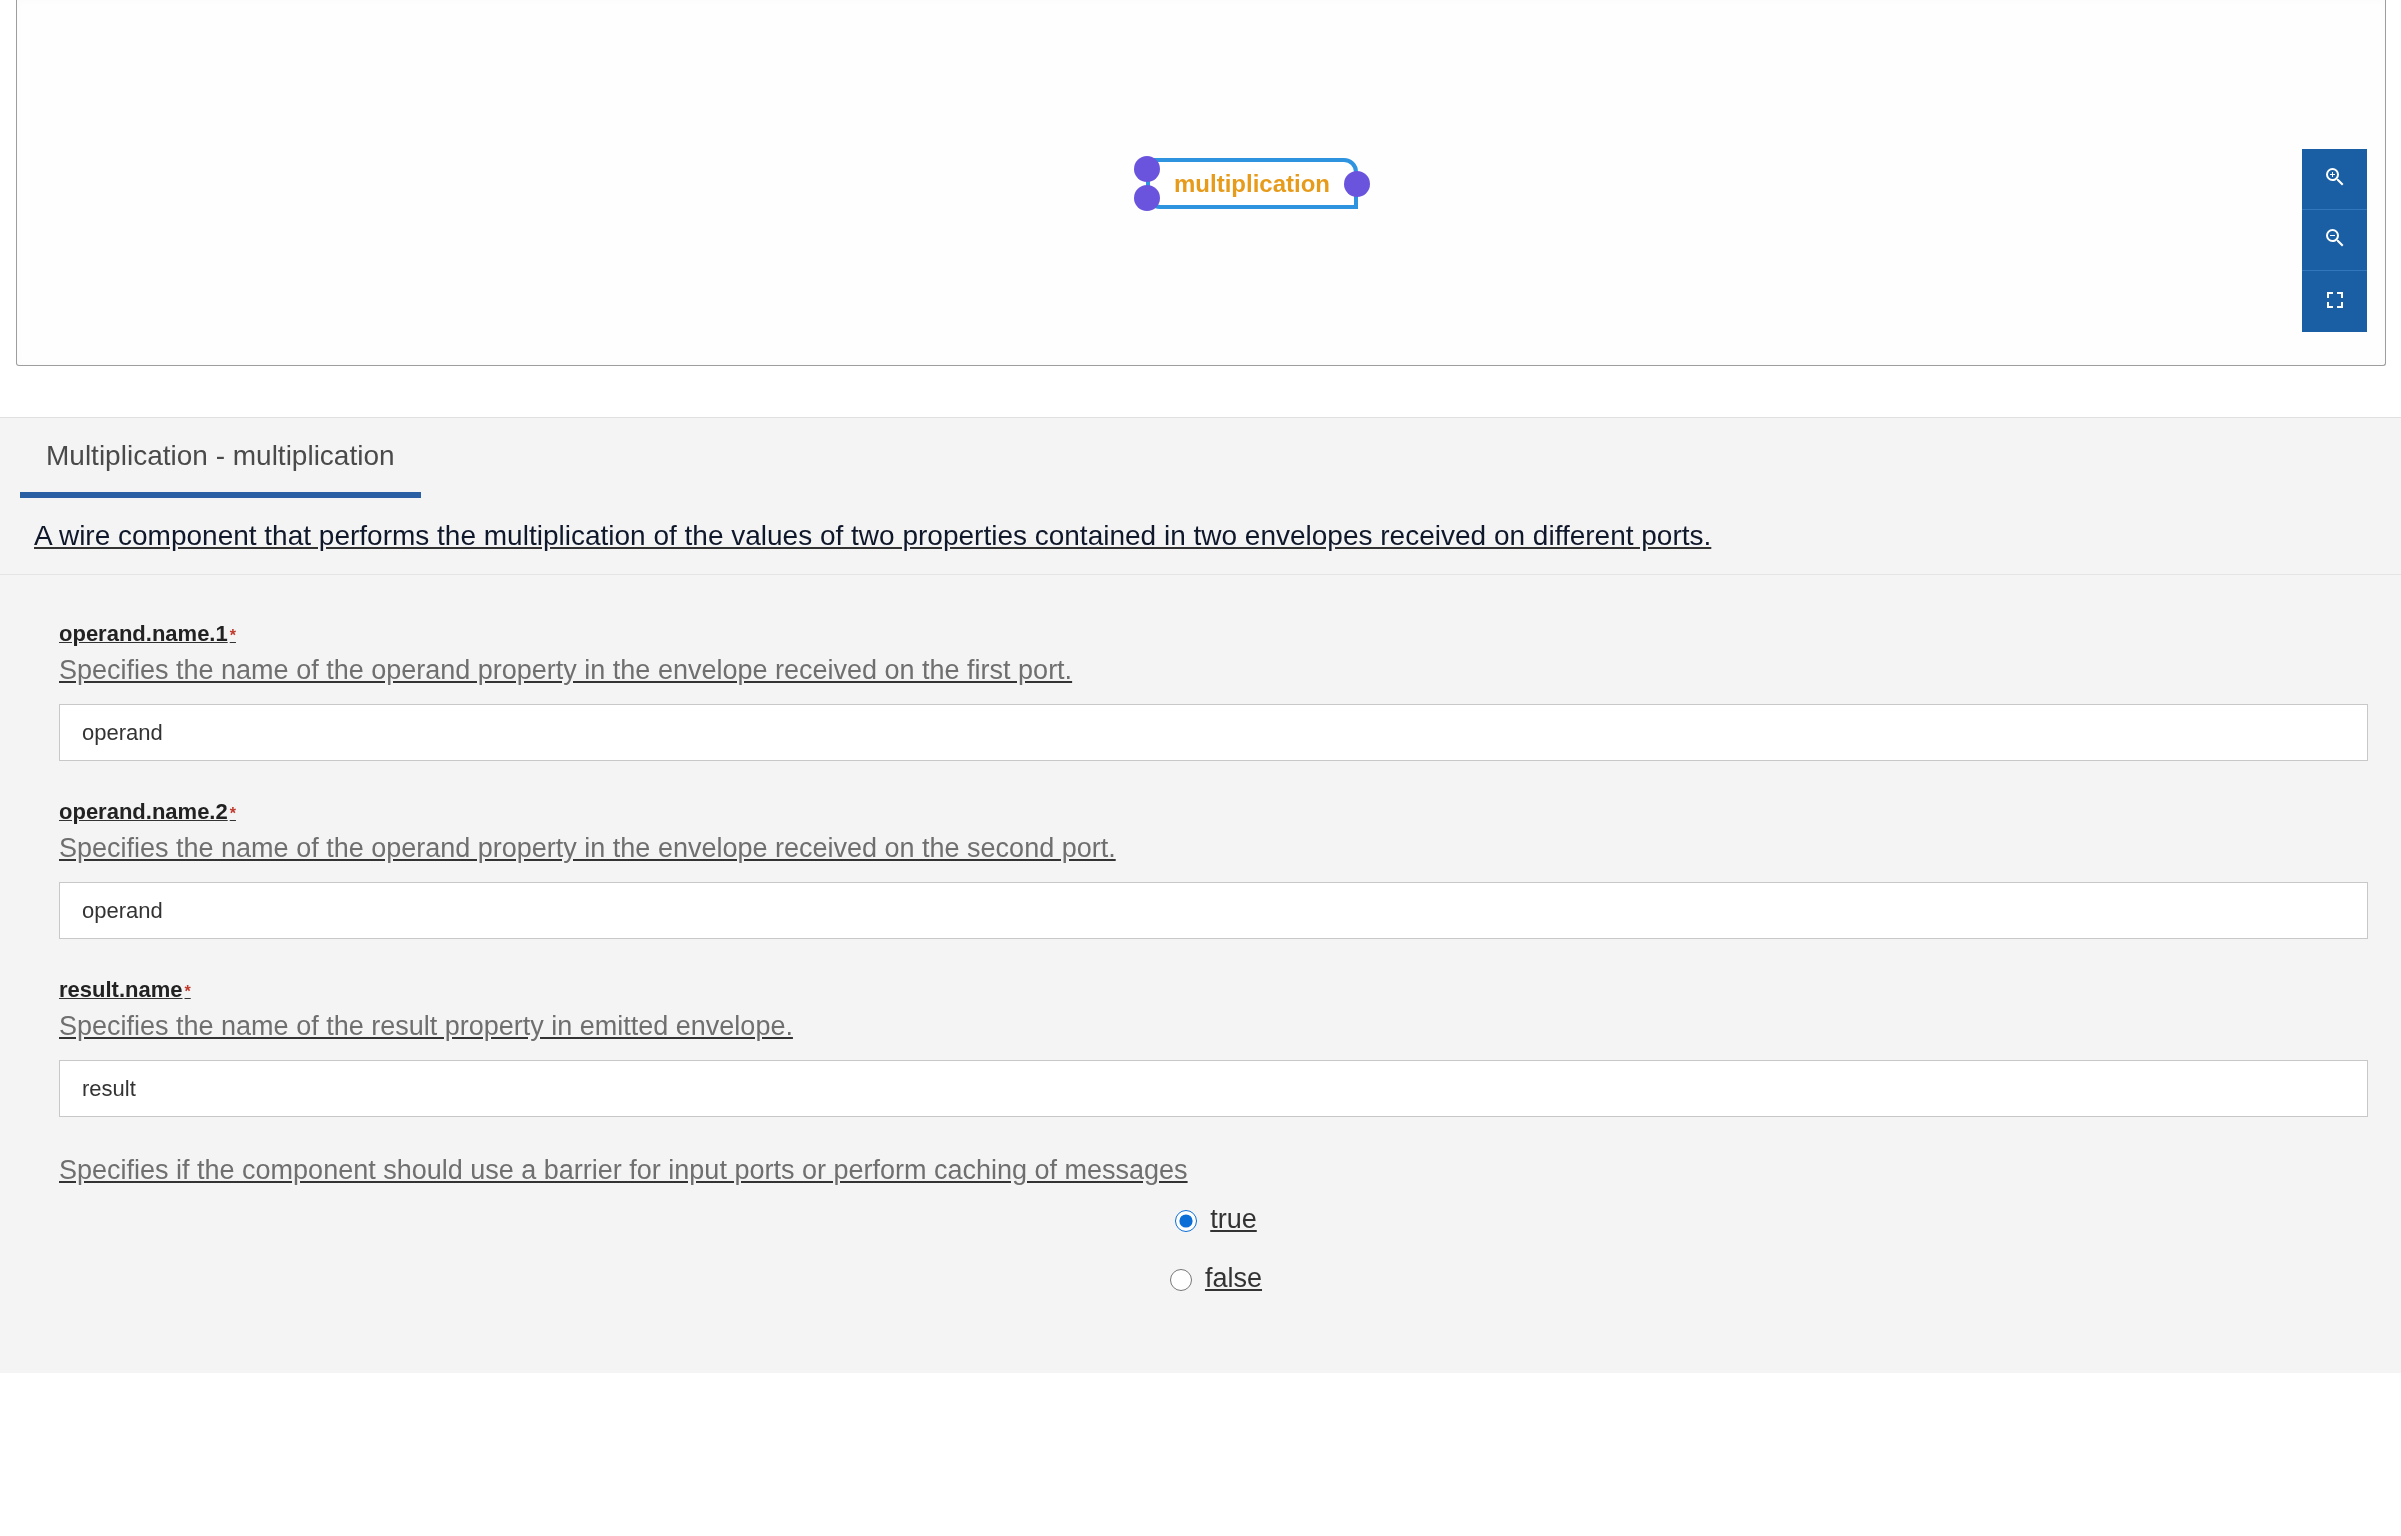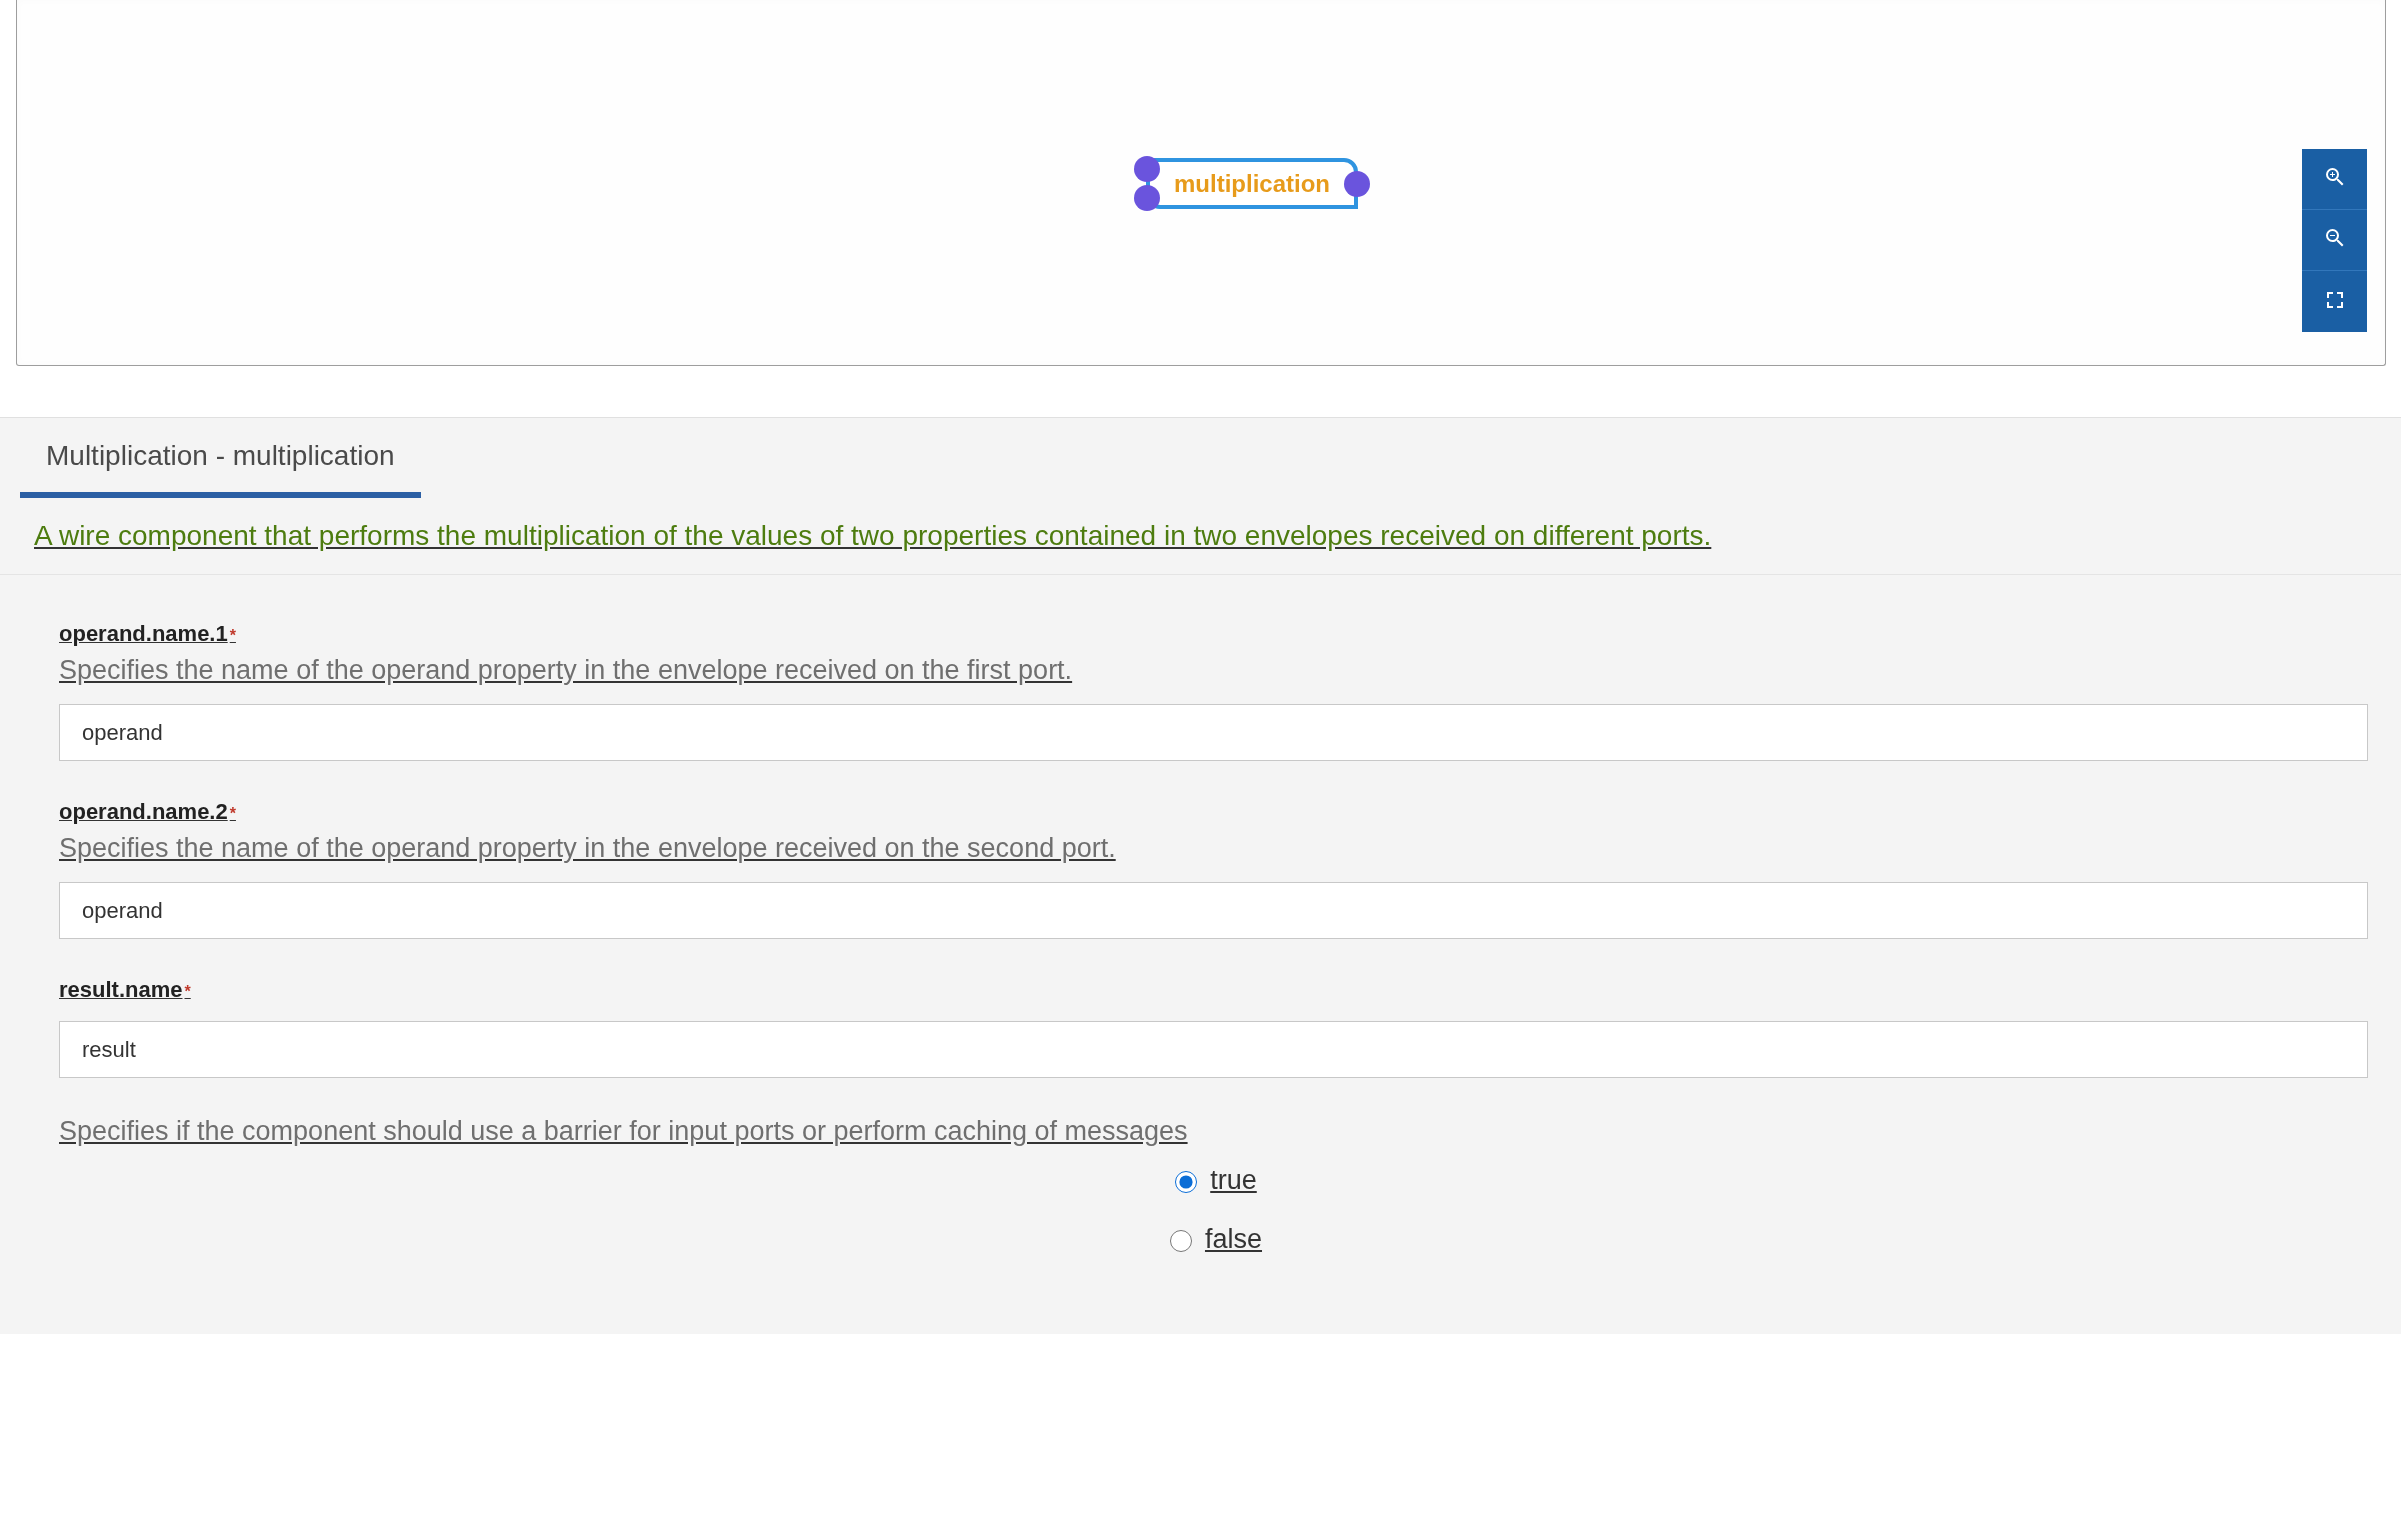--- a/index.html
+++ b/index.html
@@ -99,21 +99,21 @@
     display: inline-block;
     padding: 22px 26px 20px 26px;
     font-size: 28px;
     color: #4a4a4a;
     border-bottom: 6px solid #2b5fa4;
     cursor: pointer;
   }
   .component-desc {
     padding: 22px 22px 22px 34px;
     font-size: 28px;
-    color: #4d7c0f;
+    color: #0f172a;
     border-bottom: 1px solid #e4e4e4;
   }
 
   .form {
     padding: 8px 34px 0 59px;
   }
   .form-group {
     margin-top: 38px;
   }
   .field-label {
@@ -213,20 +213,21 @@
         <span class="field-label">operand.name.2</span><span class="req">*</span>
       </div>
       <div class="field-desc">Specifies the name of the operand property in the envelope received on the second port.</div>
       <input class="text-input" type="text" value="operand" style="">
     </div>
 
     <div class="form-group">
       <div>
         <span class="field-label">result.name</span><span class="req">*</span>
       </div>
+      <div class="field-desc">Specifies the name of the result property in emitted envelope.</div>
       <input class="text-input" type="text" value="result" style="">
     </div>
 
     <div class="form-group">
       <div class="field-desc">Specifies if the component should use a barrier for input ports or perform caching of messages</div>
       <div class="radio-row">
         <label>
           <input type="radio" name="barrier" checked="" style="">
           <span>true</span>
         </label>

